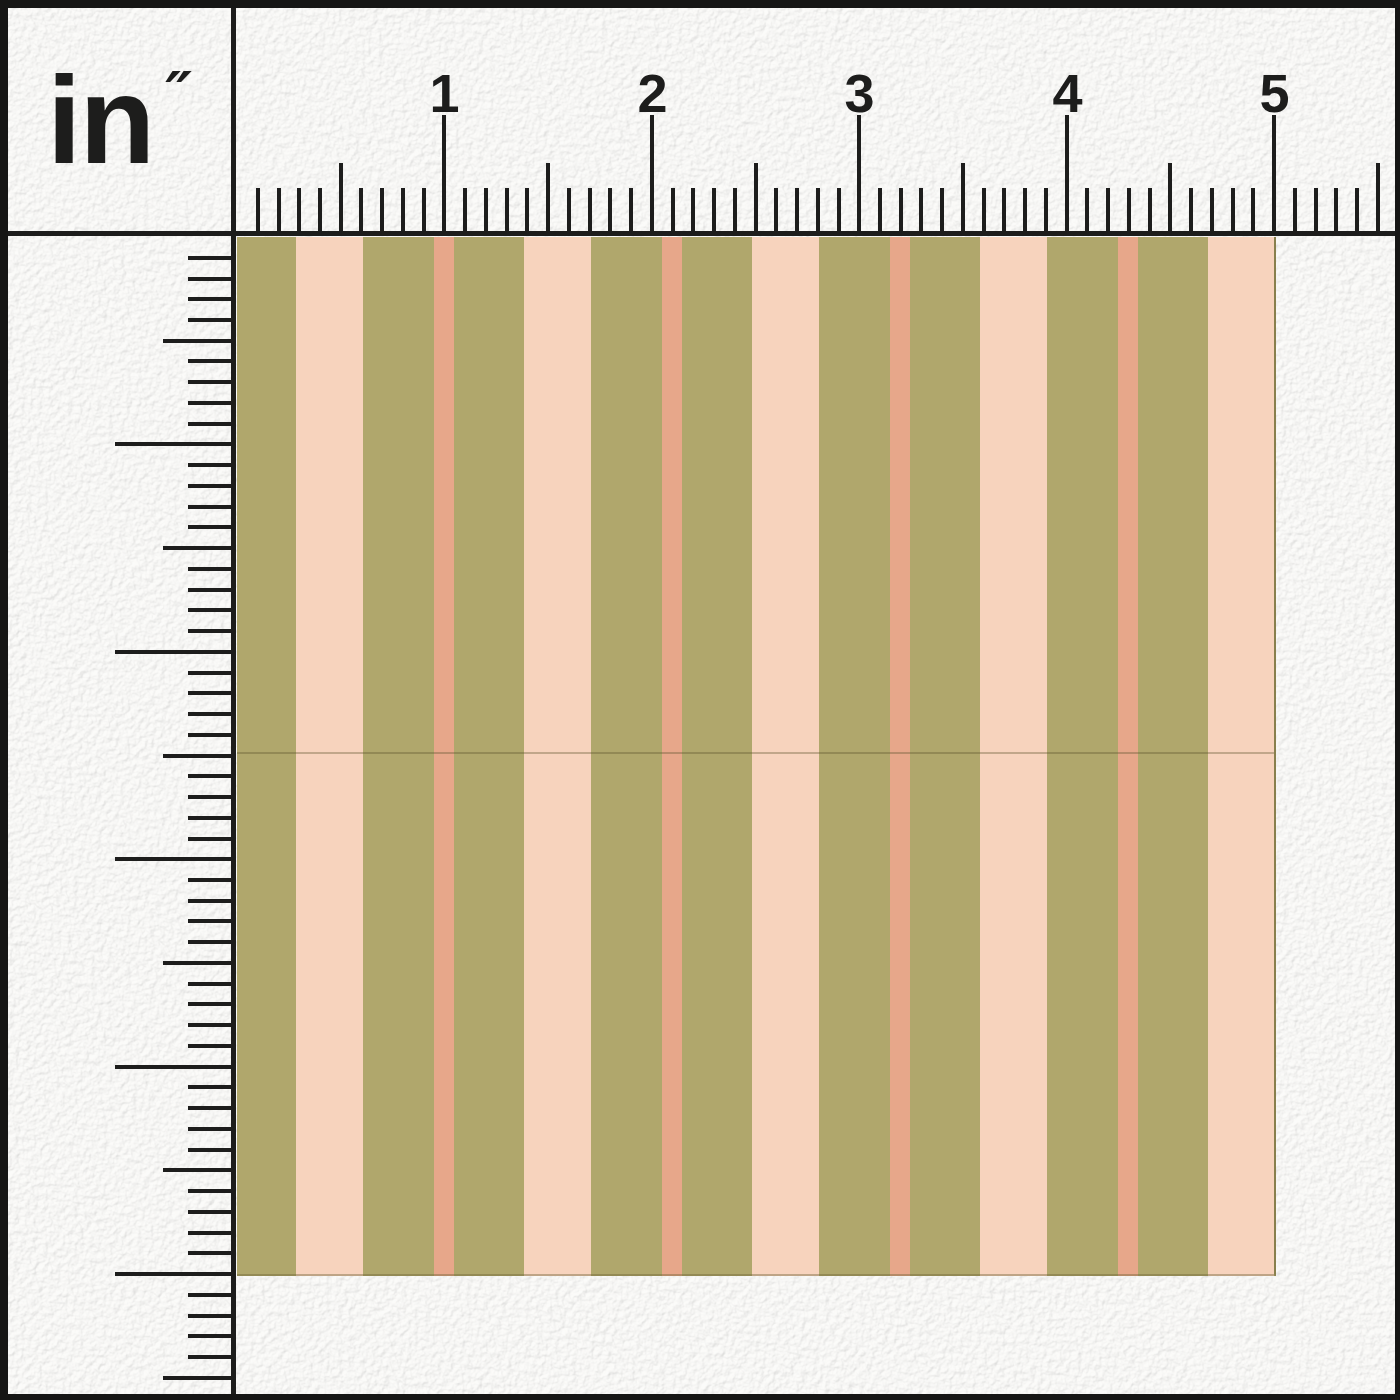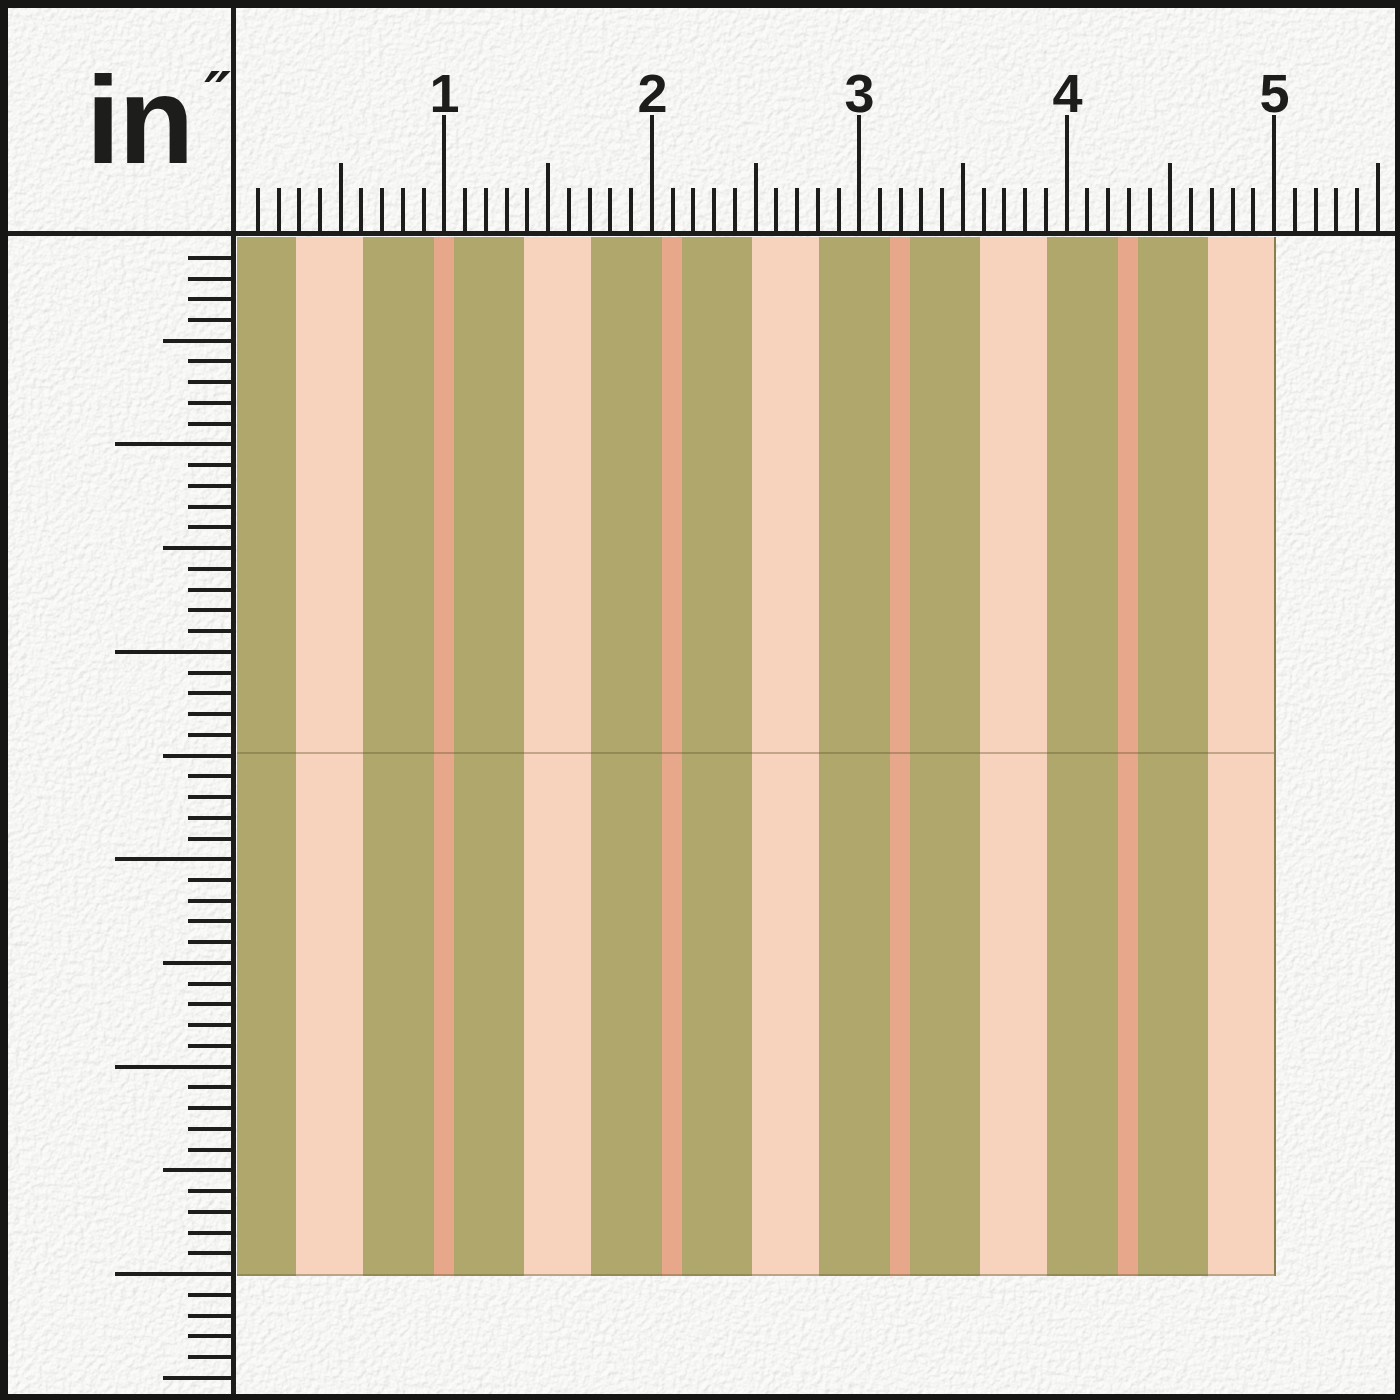--- a/index.html
+++ b/index.html
@@ -19,21 +19,21 @@
   .baseline-v{position:absolute;top:0;left:231px;width:5px;height:1400px;background:#1d1d1c;z-index:5;}
   .ruler{position:absolute;left:0;top:0;width:0;height:0;z-index:4;}
   .tick{position:absolute;background:#1d1d1c;}
   .num{
     position:absolute;color:#1d1d1c;font-size:54px;font-weight:700;
     line-height:1;z-index:4;letter-spacing:-1px;
   }
   .num.top{transform:translateX(-50%);top:66px;}
   .unit{
     position:absolute;left:8px;top:8px;width:223px;height:223px;z-index:4;
-    display:flex;align-items:center;justify-content:flex-end;color:#1d1d1c;
+    display:flex;align-items:center;justify-content:center;color:#1d1d1c;
   }
   .unit-text{font-size:124px;font-weight:700;line-height:1;letter-spacing:-2px;}
   .unit-mark{
     font-size:60px;font-weight:700;font-style:italic;line-height:1;
     align-self:flex-start;margin:56px 0 0 12px;
     font-family:"DejaVu Sans",sans-serif;
   }
   .frame{position:absolute;background:#161615;z-index:10;}
   .frame.t{left:0;top:0;width:1400px;height:8px;}
   .frame.l{left:0;top:0;width:8px;height:1400px;}

